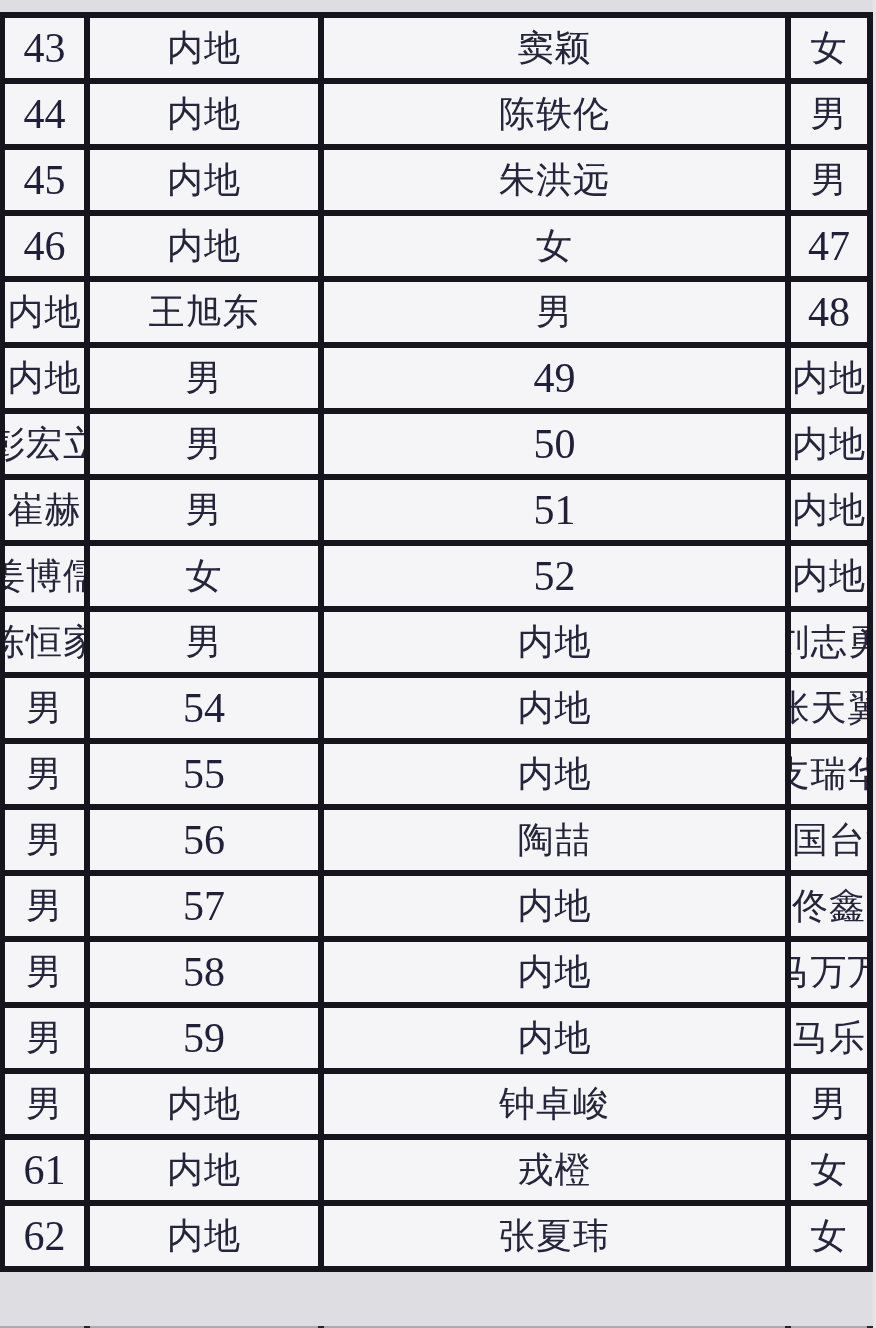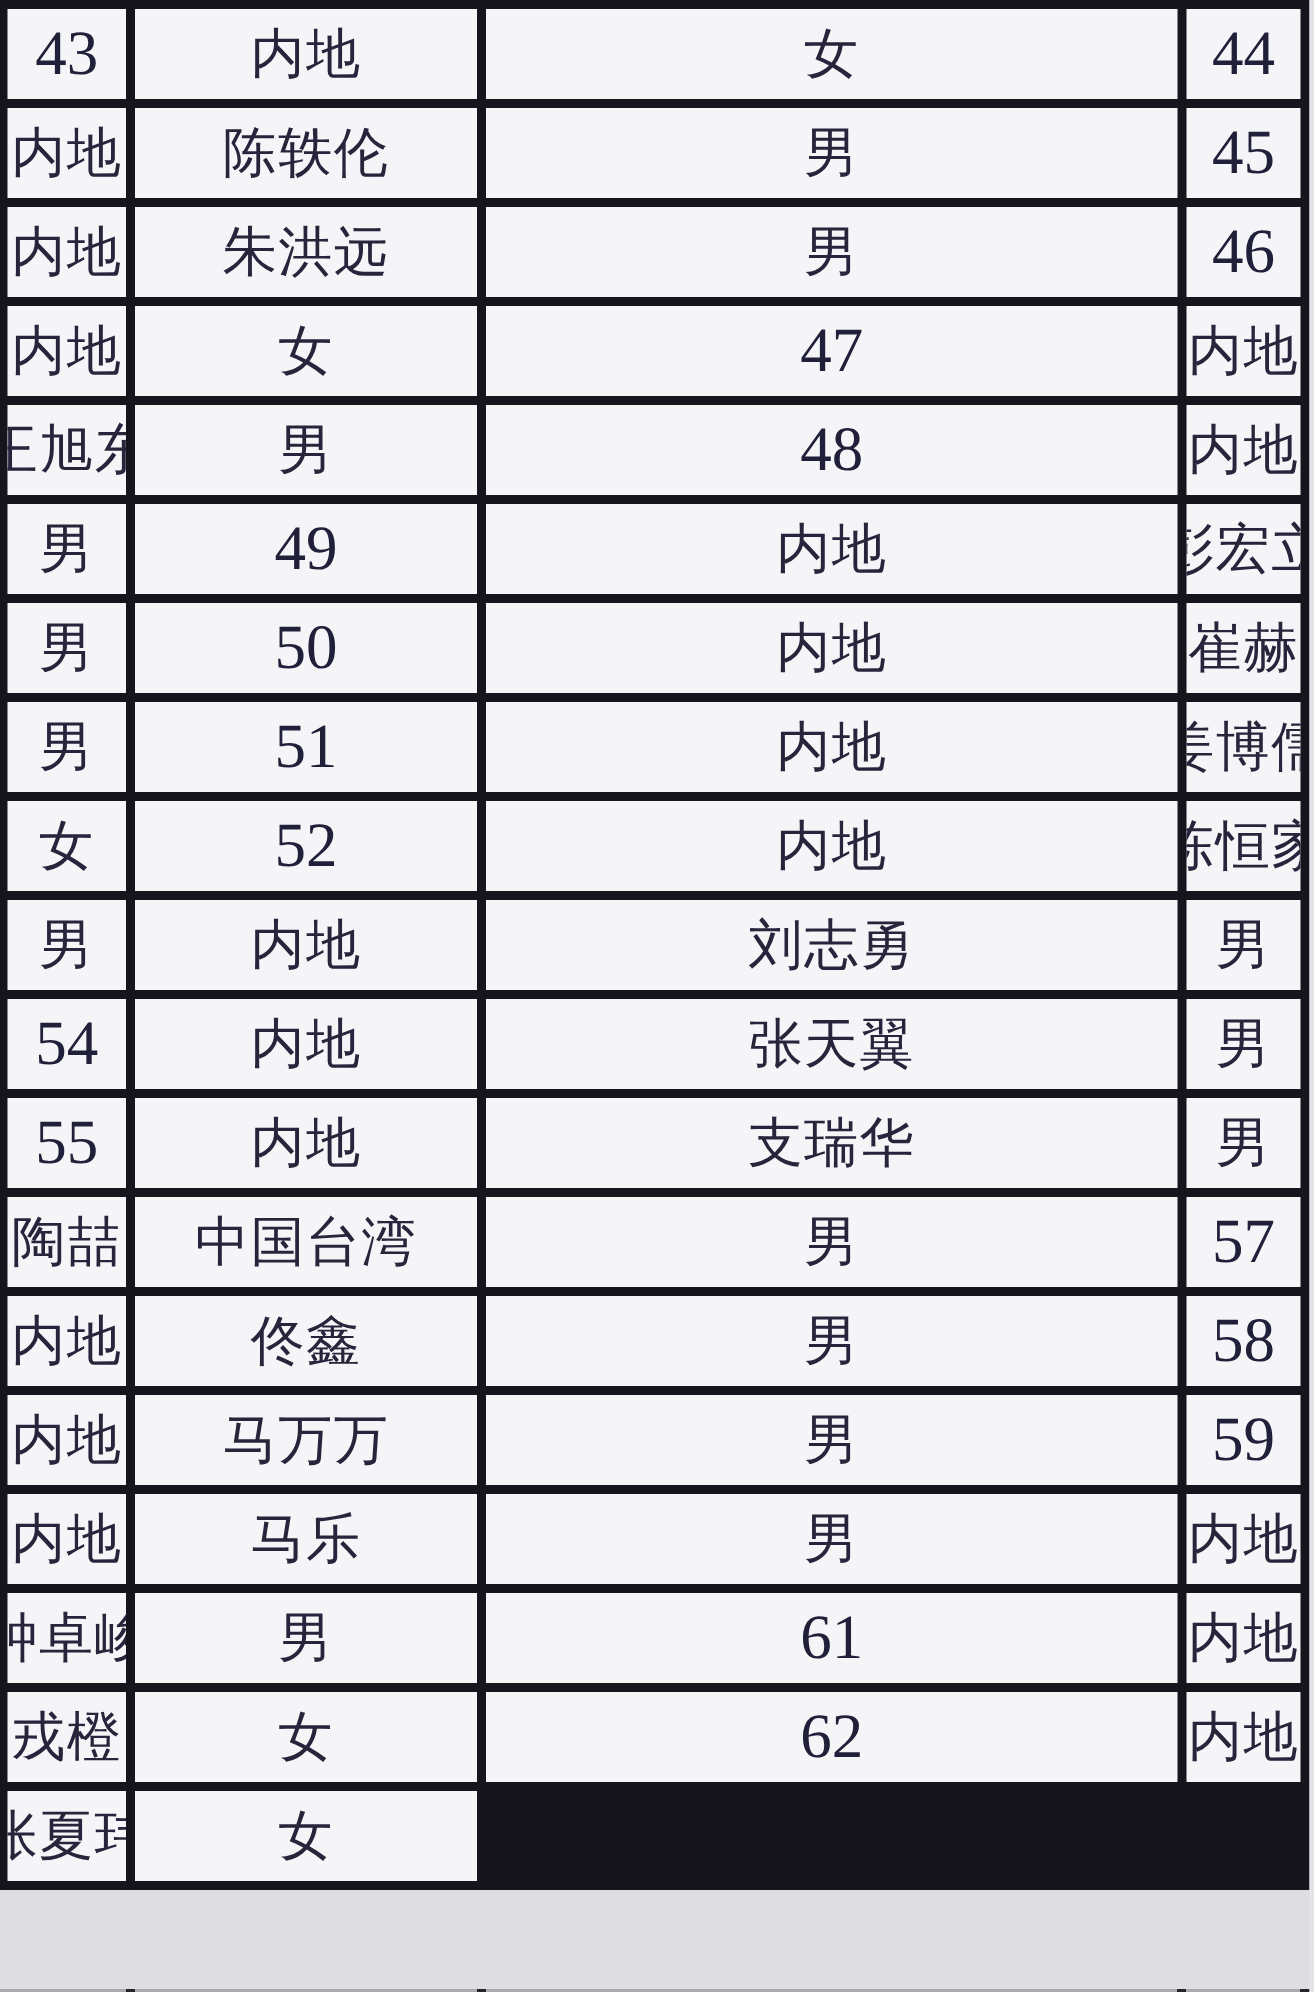--- a/index.html
+++ b/index.html
@@ -11,21 +11,21 @@
     position: relative;
     width: 876px;
     height: 1328px;
     overflow: hidden;
     background: #dedee2;
     font-family: "Liberation Sans", "DejaVu Sans", sans-serif;
   }
   .roster-table {
     position: absolute;
     left: 0;
-    top: 0;
+    top: 12px;
     display: grid;
     grid-template-columns: 79px 228px 461px 76px;
     grid-auto-rows: 60px;
     column-gap: 6px;
     row-gap: 6px;
     padding: 6px 6px 6px 5px;
     width: 862px; 
     background: #16151d;
   }
   .cell {
@@ -73,20 +73,21 @@
     background: #e3e3e8;
   }
 </style>
 </head>
 <body>
 
 <div class="screen">
   <div class="roster-table" id="roster-table">
       <div class="cell num">43</div>
       <div class="cell zh">内地</div>
+      <div class="cell zh">窦颖</div>
       <div class="cell zh">女</div>
       <div class="cell num">44</div>
       <div class="cell zh">内地</div>
       <div class="cell zh">陈轶伦</div>
       <div class="cell zh">男</div>
       <div class="cell num">45</div>
       <div class="cell zh">内地</div>
       <div class="cell zh">朱洪远</div>
       <div class="cell zh">男</div>
       <div class="cell num">46</div>
@@ -119,20 +120,21 @@
       <div class="cell zh">刘志勇</div>
       <div class="cell zh">男</div>
       <div class="cell num">54</div>
       <div class="cell zh">内地</div>
       <div class="cell zh">张天翼</div>
       <div class="cell zh">男</div>
       <div class="cell num">55</div>
       <div class="cell zh">内地</div>
       <div class="cell zh">支瑞华</div>
       <div class="cell zh">男</div>
+      <div class="cell num">56</div>
       <div class="cell zh">陶喆</div>
       <div class="cell zh">中国台湾</div>
       <div class="cell zh">男</div>
       <div class="cell num">57</div>
       <div class="cell zh">内地</div>
       <div class="cell zh">佟鑫</div>
       <div class="cell zh">男</div>
       <div class="cell num">58</div>
       <div class="cell zh">内地</div>
       <div class="cell zh">马万万</div>

